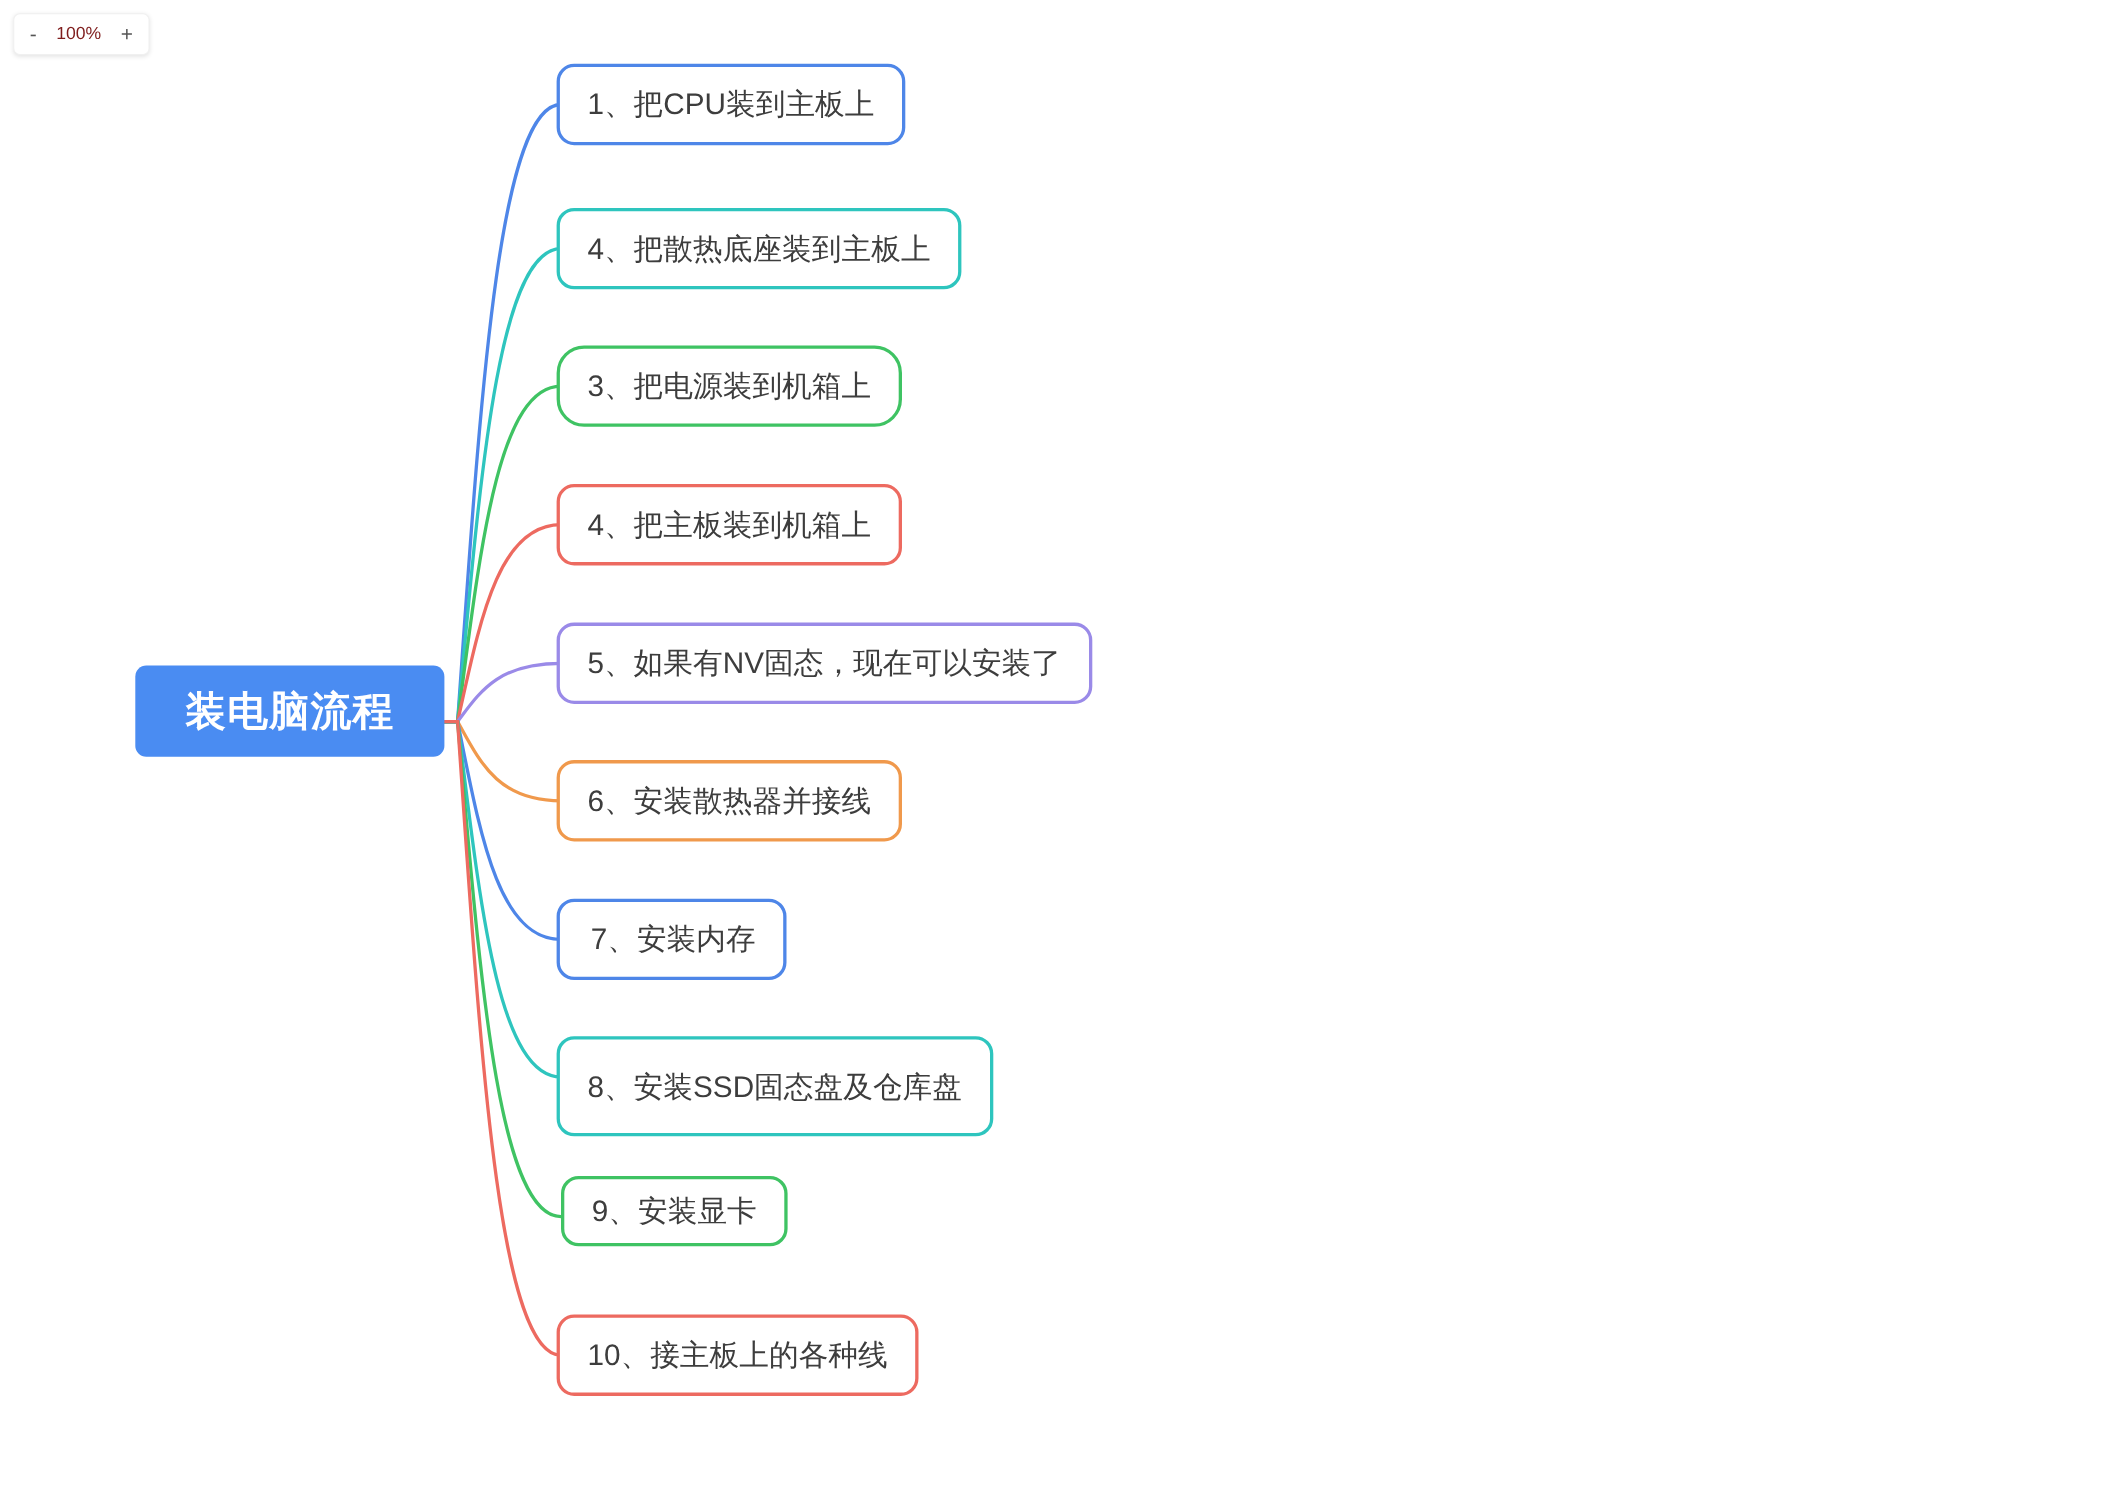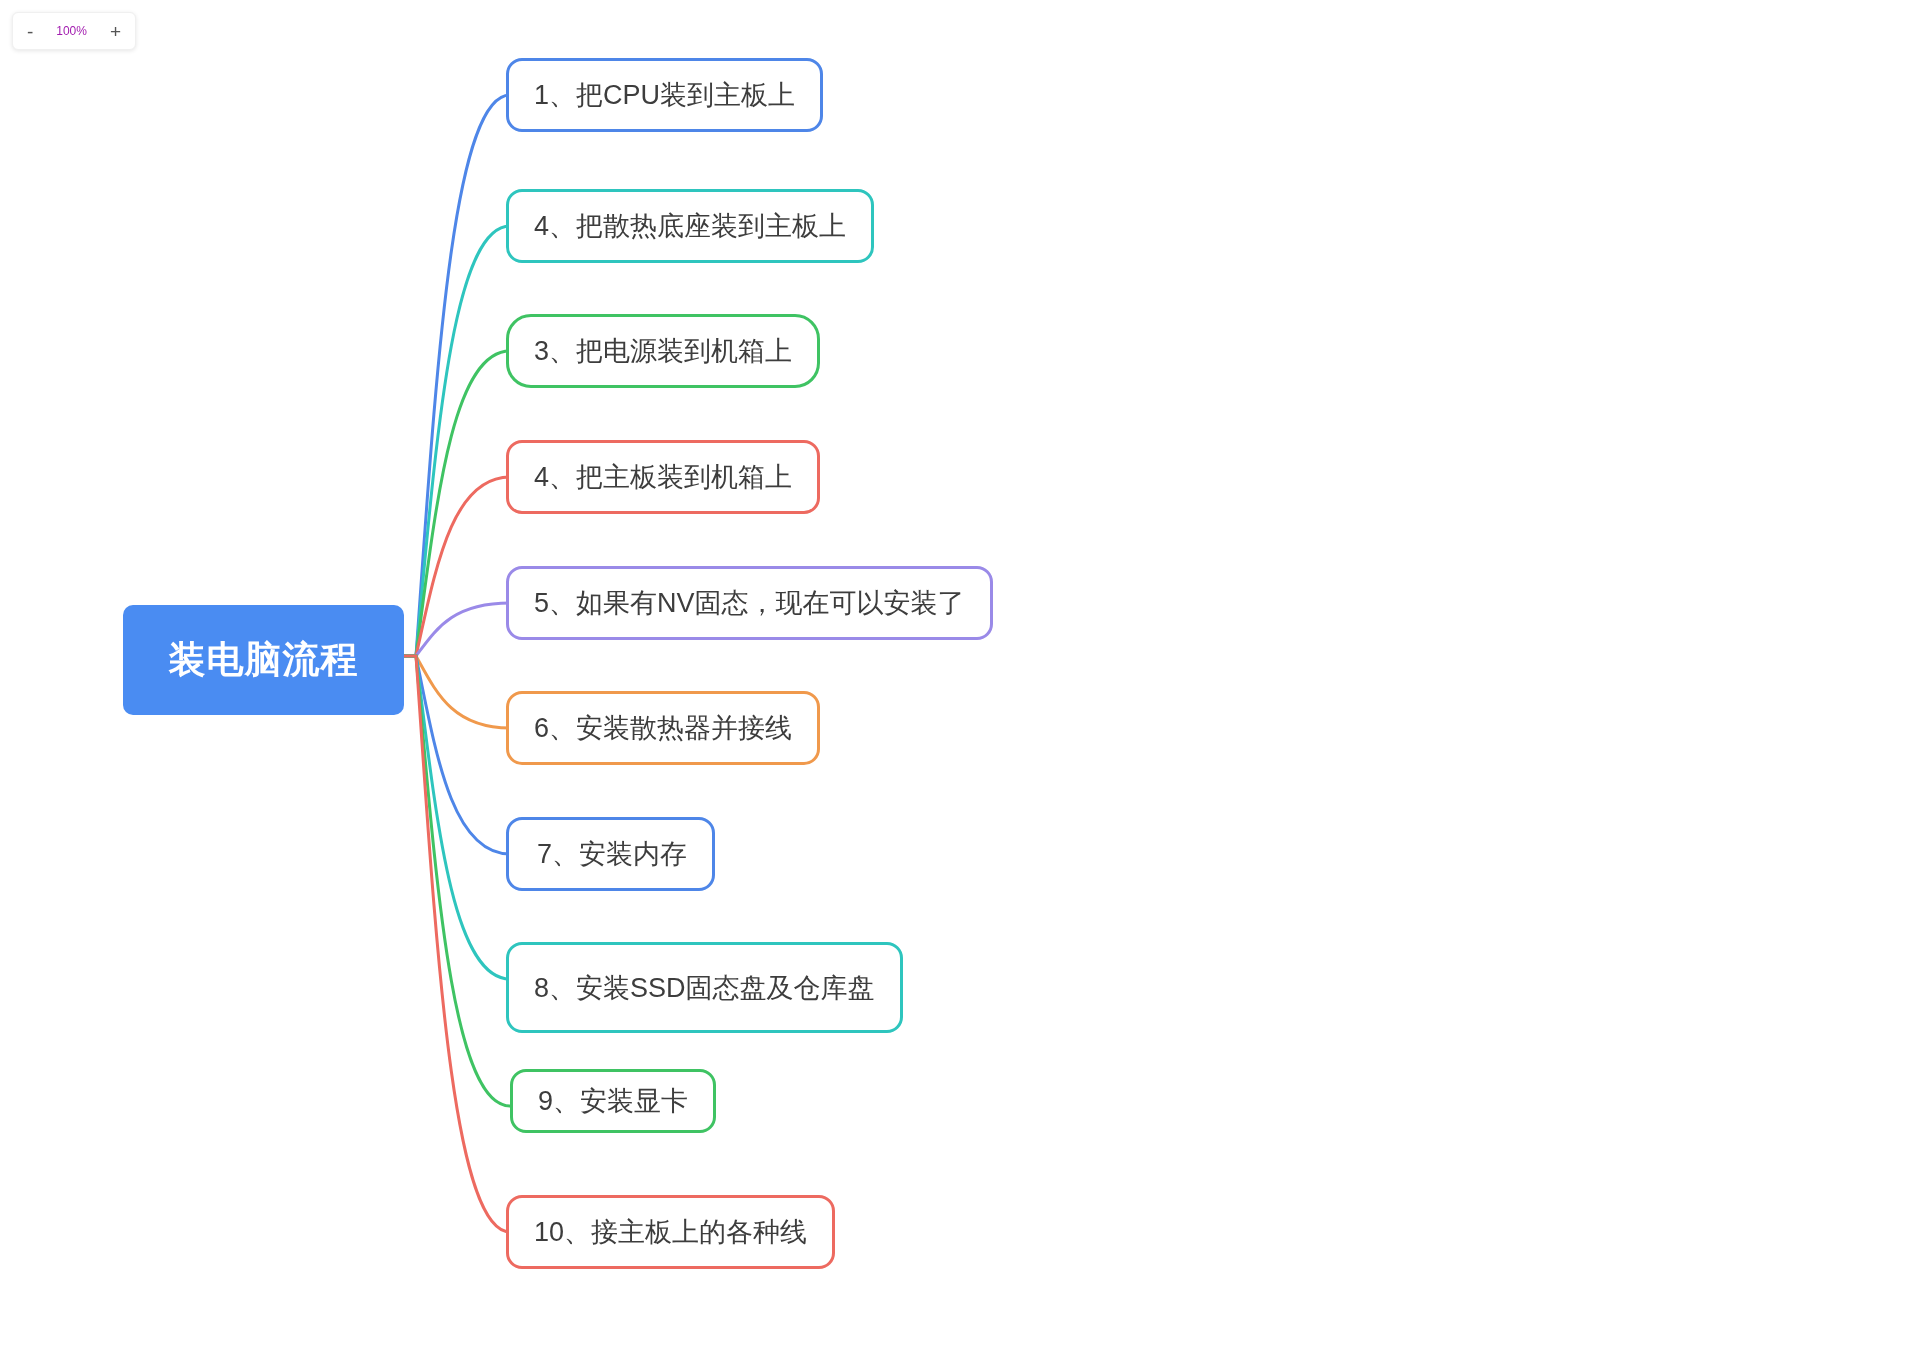--- a/index.html
+++ b/index.html
@@ -73,22 +73,22 @@
     background: none;
     border: none;
     padding: 0;
     font-size: 19px;
     line-height: 1;
     color: #555555;
     cursor: pointer;
     font-family: inherit;
   }
   .zoom-level {
-    font-size: 12px;
-    color: #a21caf;
+    font-size: 16px;
+    color: #7f1d1d;
   }
 </style>
 </head>
 <body>
 
 <div id="stage">
 
   <svg id="edges">
       <path d="M 404 656 L 416 656 C 436 375.5, 452 95, 510 95" fill="none" stroke="#4e86e8" stroke-width="3" stroke-linecap="round"></path>
       <path d="M 404 656 L 416 656 C 436 441, 452 226, 510 226" fill="none" stroke="#2ec5be" stroke-width="3" stroke-linecap="round"></path>
@@ -101,21 +101,21 @@
       <path d="M 404 656 L 416 656 C 436 881, 452 1106, 510 1106" fill="none" stroke="#3fc363" stroke-width="3" stroke-linecap="round"></path>
       <path d="M 404 656 L 416 656 C 436 944, 452 1232, 510 1232" fill="none" stroke="#ed6a60" stroke-width="3" stroke-linecap="round"></path>
     </svg>
 
   <div class="zoom-control">
     <button class="zoom-btn">-</button>
     <span class="zoom-level">100%</span>
     <button class="zoom-btn">+</button>
   </div>
 
-  <div class="root-node" id="root-node" style="left: 123px; top: 605px; width: 281px; height: 110px; background: rgb(74, 140, 242); color: rgb(255, 255, 255);">装电脑流程</div>
+  <div class="root-node" id="root-node" style="left: 123px; top: 605px; width: 281px; height: 83px; background: rgb(74, 140, 242); color: rgb(255, 255, 255);">装电脑流程</div>
 
   <div id="nodes-layer">
       <div class="mind-node" style="left: 506px; top: 58px; height: 74px; border-color: rgb(78, 134, 232);">1、把CPU装到主板上</div>
       <div class="mind-node" style="left: 506px; top: 189px; height: 74px; border-color: rgb(46, 197, 190);">4、把散热底座装到主板上</div>
       <div class="mind-node" style="left: 506px; top: 314px; height: 74px; border-color: rgb(63, 195, 99); border-radius: 25px;">3、把电源装到机箱上</div>
       <div class="mind-node" style="left: 506px; top: 440px; height: 74px; border-color: rgb(237, 106, 96);">4、把主板装到机箱上</div>
       <div class="mind-node" style="left: 506px; top: 566px; height: 74px; border-color: rgb(154, 138, 232);">5、如果有NV固态，现在可以安装了</div>
       <div class="mind-node" style="left: 506px; top: 691px; height: 74px; border-color: rgb(240, 153, 76);">6、安装散热器并接线</div>
       <div class="mind-node" style="left: 506px; top: 817px; height: 74px; border-color: rgb(78, 134, 232); padding-left: 28px;">7、安装内存</div>
       <div class="mind-node" style="left: 506px; top: 942px; height: 91px; border-color: rgb(46, 197, 190);">8、安装SSD固态盘及仓库盘</div>

